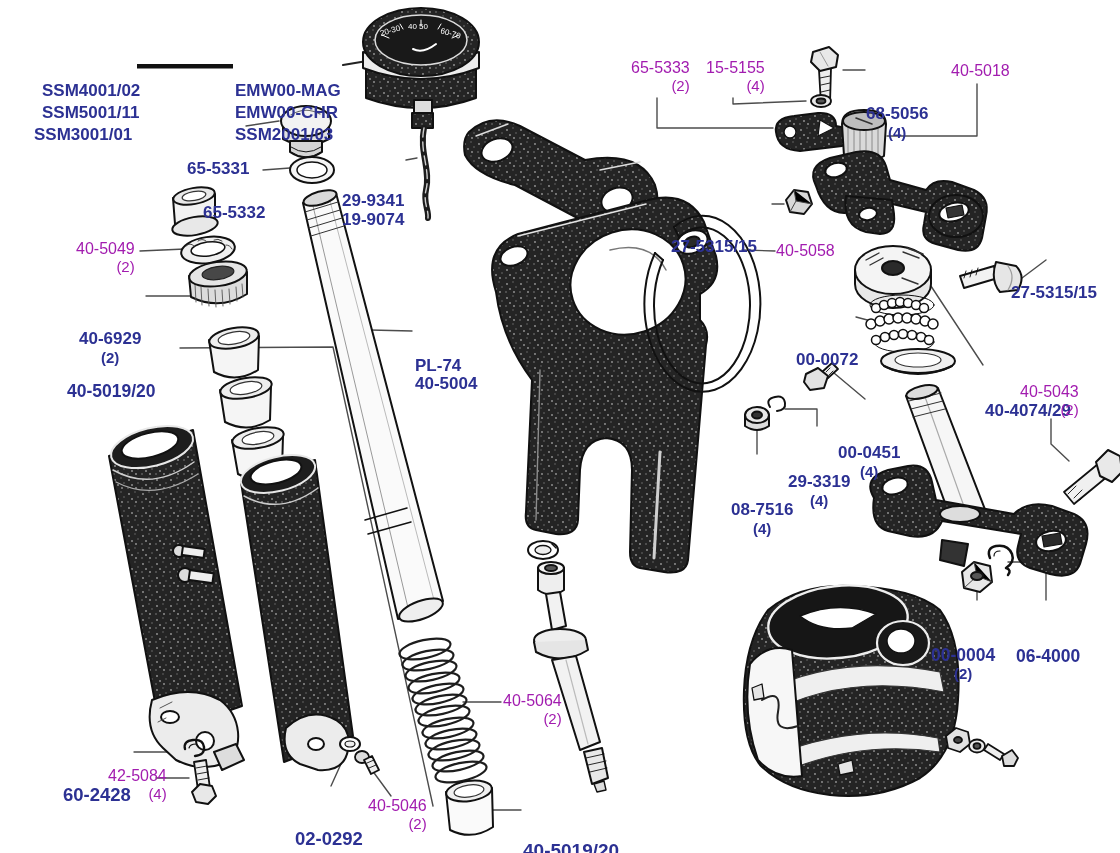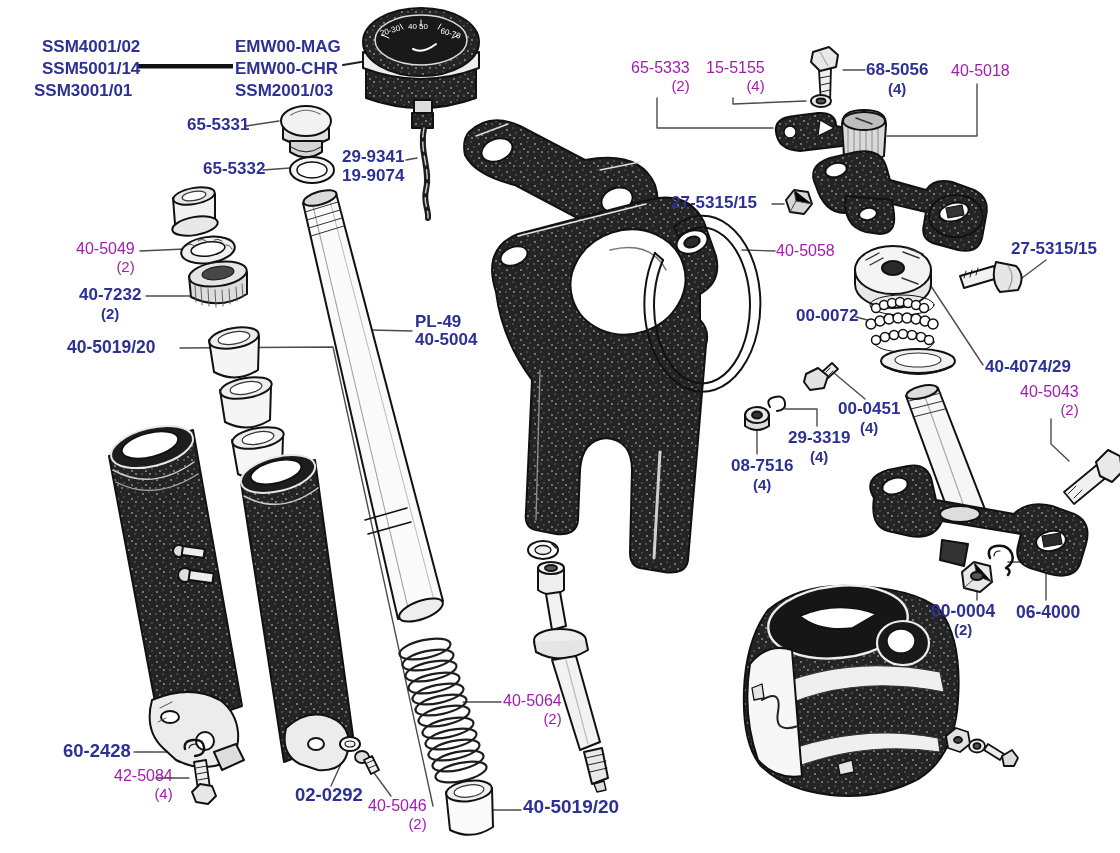--- a/index.html
+++ b/index.html
@@ -1,21 +1,21 @@
 <!DOCTYPE html>
 <html><head>
 <meta charset="utf-8">
 <style>
   html,body{margin:0;padding:0;background:#ffffff;}
   .stage{position:relative;width:1120px;height:853px;background:#fff;overflow:hidden;
          font-family:"Liberation Sans",sans-serif;}
   .stage svg{position:absolute;left:0;top:0;}
   .lbl{position:absolute;display:flex;flex-direction:column;align-items:center;
        line-height:1.15;white-space:nowrap;}
-  .lbl.b{color:#2c3193;font-weight:700;font-size:17px;}
+  .lbl.b{color:#2c3193;font-weight:700;font-size:17px;margin-top:44px;}
   .lbl.r{color:#a21caf;font-weight:400;font-size:16px;align-items:flex-end;}
   .lbl .qty{font-size:15px;font-weight:inherit;}
   .fs18{font-size:18.5px !important;}
   .fs19{font-size:19px !important;}
   .fs175{font-size:17.5px !important;}
 </style>
 </head>
 <body>
 
 <div class="stage">
@@ -418,21 +418,21 @@
     <ellipse cx="977" cy="746" rx="3.5" ry="2.8" fill="#555"></ellipse>
     <path d="M988 744 L1004 754 L1000 760 L984 750 Z" fill="#eee"></path>
     <path d="M1002 756 L1012 750 L1018 758 L1014 766 L1004 766 Z" fill="#ddd"></path>
   </g>
 </svg>
 
 <div class="lbl b" style="left:42px;top:37px">
       <span>SSM4001/02</span>
     </div>
 <div class="lbl b" style="left:42px;top:59px">
-      <span>SSM5001/14</span>
+      <span>SSM5001/11</span>
     </div>
 <div class="lbl b" style="left:34px;top:81px">
       <span>SSM3001/01</span>
     </div>
 <div class="lbl b" style="left:235px;top:37px">
       <span>EMW00-MAG</span>
     </div>
 <div class="lbl b" style="left:235px;top:59px">
       <span>EMW00-CHR</span>
     </div>
@@ -495,28 +495,28 @@
     </div>
 <div class="lbl b" style="left:731px;top:456px">
       <span>08-7516</span>
       <span class="qty">(4)</span>
     </div>
 <div class="lbl r" style="left:76px;top:240px">
       <span>40-5049</span>
       <span class="qty">(2)</span>
     </div>
 <div class="lbl b" style="left:79px;top:285px">
-      <span>40-7232</span>
+      <span>40-6929</span>
       <span class="qty">(2)</span>
     </div>
 <div class="lbl b fs175" style="left:67px;top:337px">
       <span>40-5019/20</span>
     </div>
 <div class="lbl b" style="left:415px;top:312px">
-      <span>PL-49</span>
+      <span>PL-74</span>
     </div>
 <div class="lbl b" style="left:415px;top:330px">
       <span>40-5004</span>
     </div>
 <div class="lbl r" style="left:503px;top:692px">
       <span>40-5064</span>
       <span class="qty">(2)</span>
     </div>
 <div class="lbl b fs19" style="left:523px;top:796px">
       <span>40-5019/20</span>
@@ -524,21 +524,21 @@
 <div class="lbl r" style="left:368px;top:797px">
       <span>40-5046</span>
       <span class="qty">(2)</span>
     </div>
 <div class="lbl b fs18" style="left:295px;top:784px">
       <span>02-0292</span>
     </div>
 <div class="lbl b fs18" style="left:63px;top:740px">
       <span>60-2428</span>
     </div>
-<div class="lbl r" style="left:114px;top:767px">
+<div class="lbl r" style="left:108px;top:767px">
       <span>42-5084</span>
       <span class="qty">(4)</span>
     </div>
 <div class="lbl b fs175" style="left:931px;top:601px">
       <span>00-0004</span>
       <span class="qty">(2)</span>
     </div>
 <div class="lbl b fs175" style="left:1016px;top:602px">
       <span>06-4000</span>
     </div>

